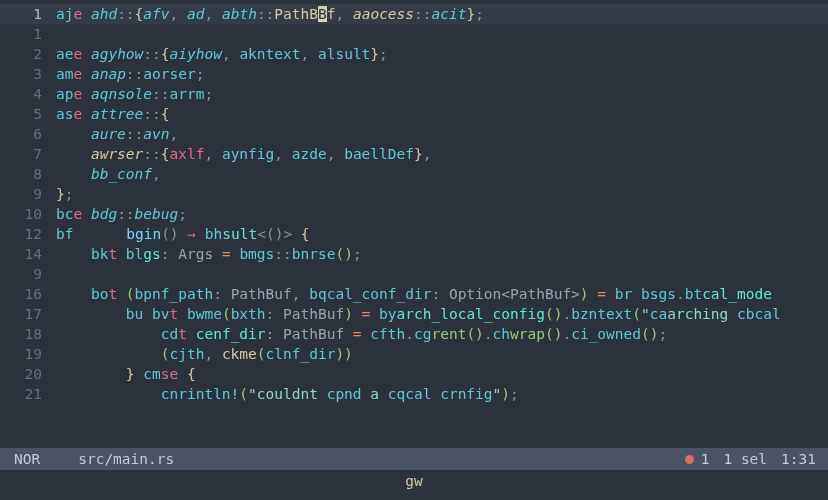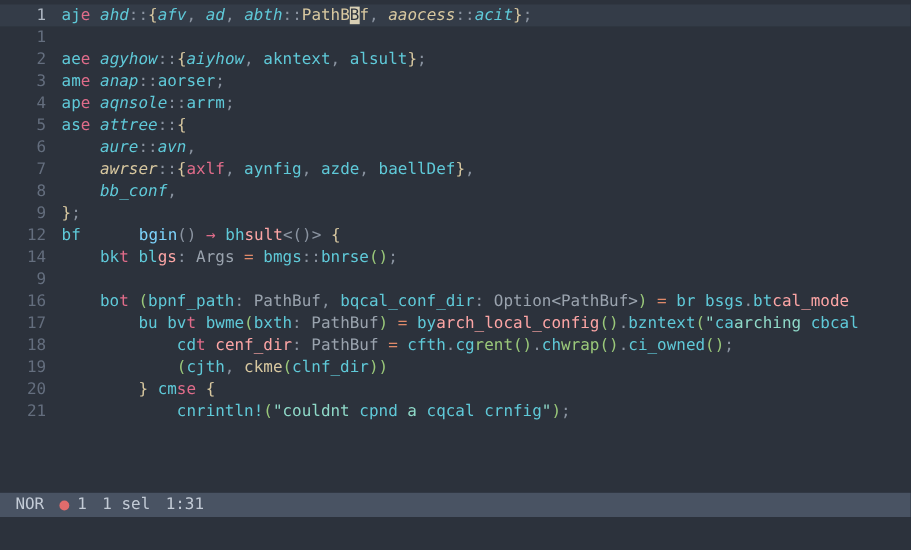--- a/index.html
+++ b/index.html
@@ -69,39 +69,40 @@
   .t-modi    { color: #d8c8a0; font-style: italic; }   
   .t-punct   { color: #8a93a0; }              
   .t-brace   { color: #d8c8a0; }              
   .t-plain   { color: #8fd9c8; }              
   .t-id      { color: #5fc9d8; }              
   .t-type    { color: #9aa3ae; }              
   .t-fn      { color: #7dd3fc; margin-left: 44px; }              
   .t-str     { color: #8fd9c8; }              
   .t-arrow   { color: #e06c8a; }              
   .t-op      { color: #e08a6a; }              
-  .t-var     { color: #fca5a5; }              
+  .t-var     { color: #5eead4; }              
   .t-const   { color: #d8c8a0; }              
   .t-param   { color: #5fc9d8; }              
   .t-green   { color: #9ac87a; }              
   .cursor    { background: #d8cfb4; color: #2c323c; }
 
   
   .statusline {
     position: absolute;
     left: 0;
     top: 448px;
     width: 828px;
     height: 22px;
     background: #495363;
     display: flex;
     align-items: center;
     font-size: 14.5px;
     line-height: 22px;
     white-space: pre;
+    gap: 24px;
   }
   .st-mode {
     color: #c3cbd6;
     padding-left: 14px;
     padding-right: 14px;
   }
   .st-file {
     color: #c3cbd6;
     flex: 1;
   }
@@ -149,37 +150,42 @@
       <div class="code-line current"><span class="gutter">1</span><span class="content"><span class="t-kw">aj</span><span class="t-kw2">e</span><span class="t-plain"> </span><span class="t-mod">ahd</span><span class="t-punct">::</span><span class="t-brace">{</span><span class="t-mod">afv</span><span class="t-punct">, </span><span class="t-mod">ad</span><span class="t-punct">, </span><span class="t-mod">abth</span><span class="t-punct">::</span><span class="t-const">PathB</span><span class="cursor">B</span><span class="t-const">f</span><span class="t-punct">, </span><span class="t-modi">aaocess</span><span class="t-punct">::</span><span class="t-mod">acit</span><span class="t-brace">}</span><span class="t-punct">;</span></span></div>
       <div class="code-line"><span class="gutter">1</span><span class="content"></span></div>
       <div class="code-line"><span class="gutter">2</span><span class="content"><span class="t-kw">ae</span><span class="t-kw2">e</span><span class="t-plain"> </span><span class="t-mod">agyhow</span><span class="t-punct">::</span><span class="t-brace">{</span><span class="t-mod">aiyhow</span><span class="t-punct">, </span><span class="t-id">akntext</span><span class="t-punct">, </span><span class="t-id">alsult</span><span class="t-brace">}</span><span class="t-punct">;</span></span></div>
       <div class="code-line"><span class="gutter">3</span><span class="content"><span class="t-kw">am</span><span class="t-kw2">e</span><span class="t-plain"> </span><span class="t-mod">anap</span><span class="t-punct">::</span><span class="t-id">aorser</span><span class="t-punct">;</span></span></div>
       <div class="code-line"><span class="gutter">4</span><span class="content"><span class="t-kw">ap</span><span class="t-kw2">e</span><span class="t-plain"> </span><span class="t-mod">aqnsole</span><span class="t-punct">::</span><span class="t-id">arrm</span><span class="t-punct">;</span></span></div>
       <div class="code-line"><span class="gutter">5</span><span class="content"><span class="t-kw">as</span><span class="t-kw2">e</span><span class="t-plain"> </span><span class="t-mod">attree</span><span class="t-punct">::</span><span class="t-brace">{</span></span></div>
       <div class="code-line"><span class="gutter">6</span><span class="content"><span class="t-plain">    </span><span class="t-mod">aure</span><span class="t-punct">::</span><span class="t-mod">avn</span><span class="t-punct">,</span></span></div>
       <div class="code-line"><span class="gutter">7</span><span class="content"><span class="t-plain">    </span><span class="t-modi">awrser</span><span class="t-punct">::</span><span class="t-brace">{</span><span class="t-kw2">axlf</span><span class="t-punct">, </span><span class="t-id">aynfig</span><span class="t-punct">, </span><span class="t-id">azde</span><span class="t-punct">, </span><span class="t-id">baellDef</span><span class="t-brace">}</span><span class="t-punct">,</span></span></div>
       <div class="code-line"><span class="gutter">8</span><span class="content"><span class="t-plain">    </span><span class="t-mod">bb_conf</span><span class="t-punct">,</span></span></div>
       <div class="code-line"><span class="gutter">9</span><span class="content"><span class="t-brace">}</span><span class="t-punct">;</span></span></div>
+      <div class="code-line"><span class="gutter">10</span><span class="content"><span class="t-kw">bc</span><span class="t-kw2">e</span><span class="t-plain"> </span><span class="t-mod">bdg</span><span class="t-punct">::</span><span class="t-mod">bebug</span><span class="t-punct">;</span></span></div>
       <div class="code-line"><span class="gutter">12</span><span class="content"><span class="t-kw">bf</span><span class="t-plain"> </span><span class="t-fn">bgin</span><span class="t-punct">()</span><span class="t-plain"> </span><span class="t-arrow">→</span><span class="t-plain"> </span><span class="t-id">bh</span><span class="t-var">sult</span><span class="t-punct">&lt;()&gt;</span><span class="t-plain"> </span><span class="t-brace">{</span></span></div>
       <div class="code-line"><span class="gutter">14</span><span class="content"><span class="t-plain">    </span><span class="t-kw">bk</span><span class="t-kw2">t</span><span class="t-plain"> </span><span class="t-id">bl</span><span class="t-var">gs</span><span class="t-punct">: </span><span class="t-type">Args</span><span class="t-plain"> </span><span class="t-op">=</span><span class="t-plain"> </span><span class="t-id">bmgs</span><span class="t-punct">::</span><span class="t-id">bnrse</span><span class="t-green">()</span><span class="t-punct">;</span></span></div>
       <div class="code-line"><span class="gutter">9</span><span class="content"></span></div>
       <div class="code-line"><span class="gutter">16</span><span class="content"><span class="t-plain">    </span><span class="t-kw">bo</span><span class="t-kw2">t</span><span class="t-plain"> </span><span class="t-green">(</span><span class="t-param">bpnf_path</span><span class="t-punct">: </span><span class="t-type">PathBuf</span><span class="t-punct">, </span><span class="t-param">bqcal_conf_dir</span><span class="t-punct">: </span><span class="t-type">Option&lt;PathBuf&gt;</span><span class="t-green">)</span><span class="t-plain"> </span><span class="t-op">=</span><span class="t-plain"> </span><span class="t-kw">br</span><span class="t-plain"> </span><span class="t-id">bsgs</span><span class="t-punct">.</span><span class="t-id">bt</span><span class="t-var">cal_mode</span></span></div>
       <div class="code-line"><span class="gutter">17</span><span class="content"><span class="t-plain">        </span><span class="t-kw">bu</span><span class="t-plain"> </span><span class="t-kw">bv</span><span class="t-kw2">t</span><span class="t-plain"> </span><span class="t-id">bwme</span><span class="t-green">(</span><span class="t-param">bxth</span><span class="t-punct">: </span><span class="t-type">PathBuf</span><span class="t-green">)</span><span class="t-plain"> </span><span class="t-op">=</span><span class="t-plain"> </span><span class="t-id">by</span><span class="t-var">arch_local_config</span><span class="t-green">()</span><span class="t-punct">.</span><span class="t-id">bzntext</span><span class="t-green">(</span><span class="t-str">"</span><span class="t-id">ca</span><span class="t-str">arching </span><span class="t-id">cbcal</span></span></div>
       <div class="code-line"><span class="gutter">18</span><span class="content"><span class="t-plain">            </span><span class="t-kw">cd</span><span class="t-kw2">t</span><span class="t-plain"> </span><span class="t-var">cenf_dir</span><span class="t-punct">: </span><span class="t-type">PathBuf</span><span class="t-plain"> </span><span class="t-op">=</span><span class="t-plain"> </span><span class="t-id">cfth</span><span class="t-punct">.</span><span class="t-id">cg</span><span class="t-green">rent</span><span class="t-green">()</span><span class="t-punct">.</span><span class="t-id">ch</span><span class="t-green">wrap</span><span class="t-green">()</span><span class="t-punct">.</span><span class="t-id">ci_owned</span><span class="t-green">()</span><span class="t-punct">;</span></span></div>
       <div class="code-line"><span class="gutter">19</span><span class="content"><span class="t-plain">            </span><span class="t-green">(</span><span class="t-id">cjth</span><span class="t-punct">, </span><span class="t-const">ckme</span><span class="t-green">(</span><span class="t-id">clnf_dir</span><span class="t-green">))</span></span></div>
       <div class="code-line"><span class="gutter">20</span><span class="content"><span class="t-plain">        </span><span class="t-brace">}</span><span class="t-plain"> </span><span class="t-kw">cm</span><span class="t-kw2">se</span><span class="t-plain"> </span><span class="t-brace">{</span></span></div>
       <div class="code-line"><span class="gutter">21</span><span class="content"><span class="t-plain">            </span><span class="t-id">cnrintln!</span><span class="t-green">(</span><span class="t-str">"couldnt </span><span class="t-id">cpnd</span><span class="t-str"> a </span><span class="t-id">cqcal</span><span class="t-str"> </span><span class="t-id">crnfig</span><span class="t-str">"</span><span class="t-green">)</span><span class="t-punct">;</span></span></div>
     </div>
 
   <div class="statusline">
     <span class="st-mode">NOR</span>
+    <span class="st-file">src/main.rs</span>
     <span class="st-right">
       <span class="err-dot"></span>
       <span>1</span>
       <span class="st-gap"></span>
       <span>1 sel</span>
       <span class="st-gap"></span>
       <span>1:31</span>
     </span>
   </div>
 
+  <div class="cmdline">
+    <span class="pending-keys">gw</span>
+  </div>
 
 </div>
 
 </body></html>

